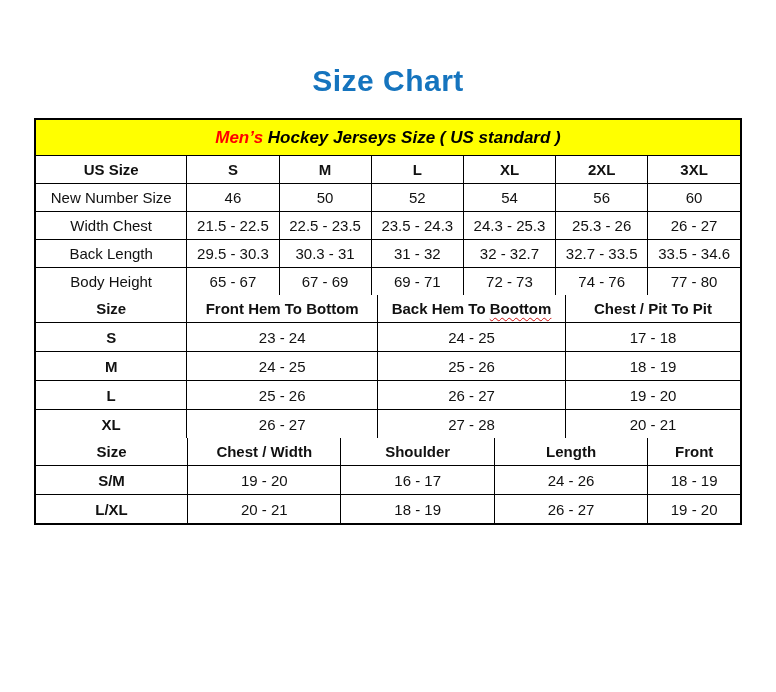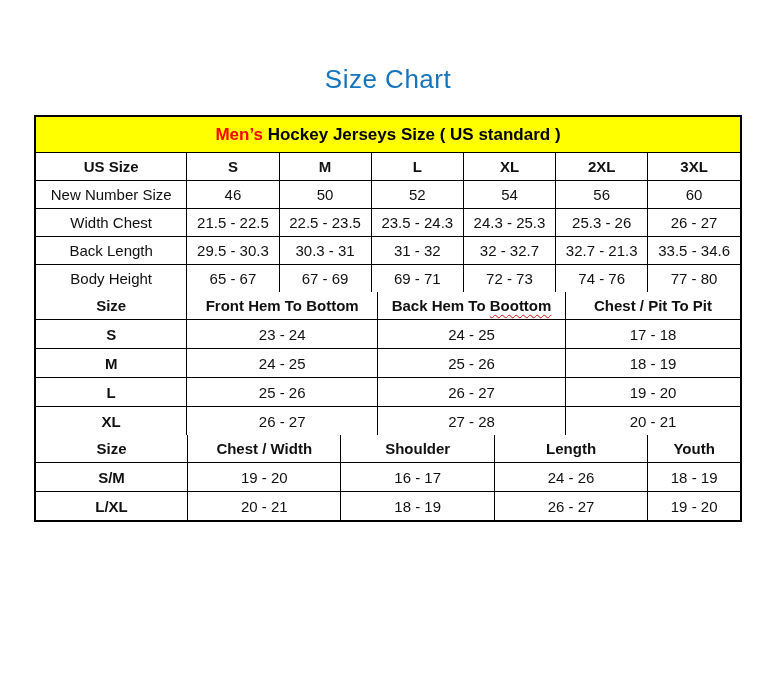--- a/index.html
+++ b/index.html
@@ -15,39 +15,40 @@
   .page {
     width: 776px;
     height: 692px;
     box-sizing: border-box;
   }
   .title {
     margin: 0;
     padding-top: 64px;
     padding-bottom: 20px;
     text-align: center;
-    font-size: 26px;
-    font-weight: normal;
+    font-size: 30px;
+    font-weight: bold;
     letter-spacing: 0.5px;
     color: var(--title-blue, #1574BE);
   }
   .chart {
     width: 708px;
     margin: 0 auto;
     border: 2.5px solid var(--border-black, #000);
     box-sizing: border-box;
   }
   .band {
     background: var(--band-yellow, #FFFF00);
     border-bottom: 1.5px solid var(--border-black, #000);
     text-align: center;
     font-weight: bold;
     font-size: 17px;
     padding: 8px 0 7px 0;
     color: #000;
+    font-style: italic;
   }
   section + section .band { border-top: 0.5px solid var(--border-black, #000); }
   .band-accent { color: var(--accent-red, #FF0000); }
   table {
     width: 100%;
     border-collapse: collapse;
     table-layout: fixed;
     padding-left: 46px;
   }
   th, td {
@@ -125,21 +126,21 @@
               <td>24.3 - 25.3</td>
               <td>25.3 - 26</td>
               <td>26 - 27</td>
             </tr>
             <tr>
               <td class="row-label">Back Length</td>
               <td>29.5 - 30.3</td>
               <td>30.3 - 31</td>
               <td>31 - 32</td>
               <td>32 - 32.7</td>
-              <td>32.7 - 21.3</td>
+              <td>32.7 - 33.5</td>
               <td>33.5 - 34.6</td>
             </tr>
             <tr>
               <td class="row-label">Body Height</td>
               <td>65 - 67</td>
               <td>67 - 69</td>
               <td>69 - 71</td>
               <td>72 - 73</td>
               <td>74 - 76</td>
               <td>77 - 80</td>
@@ -188,21 +189,21 @@
     </section>
 
     <section class="sec-youth">
       <table>
           <thead>
             <tr>
               <th>Size</th>
               <th>Chest / Width</th>
               <th>Shoulder</th>
               <th>Length</th>
-              <th>Youth</th>
+              <th>Front</th>
             </tr>
           </thead>
           <tbody>
             <tr>
               <td class="row-label">S/M</td>
               <td>19 - 20</td>
               <td>16 - 17</td>
               <td>24 - 26</td>
               <td>18 - 19</td>
             </tr>

